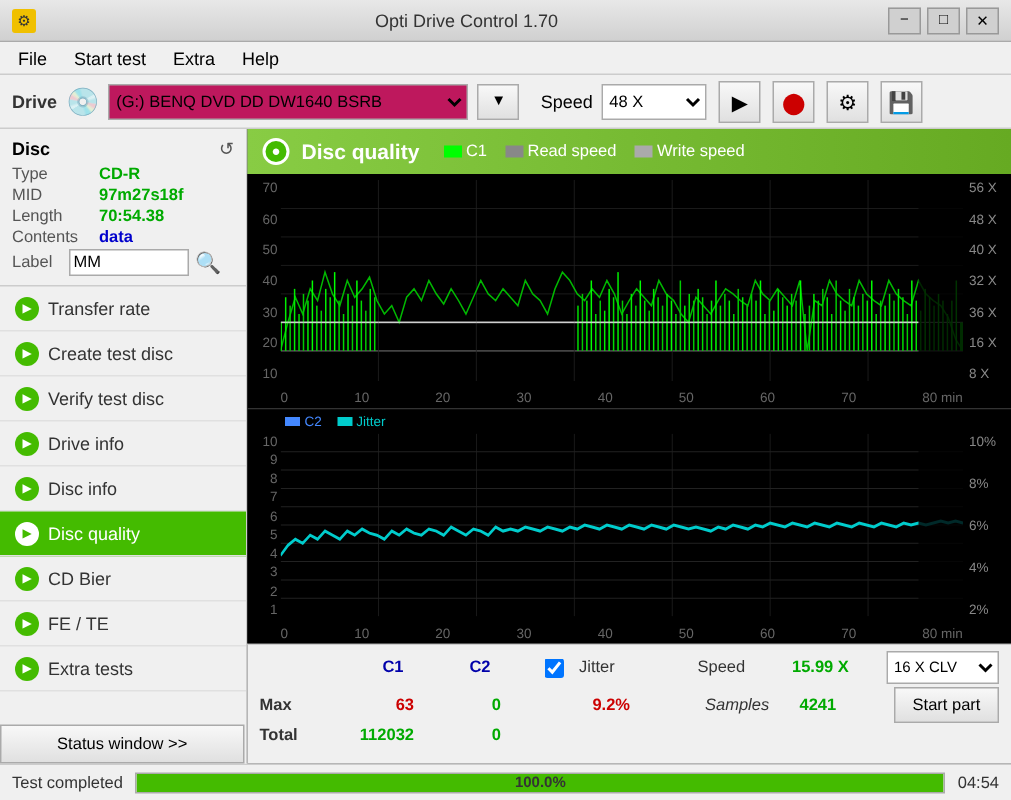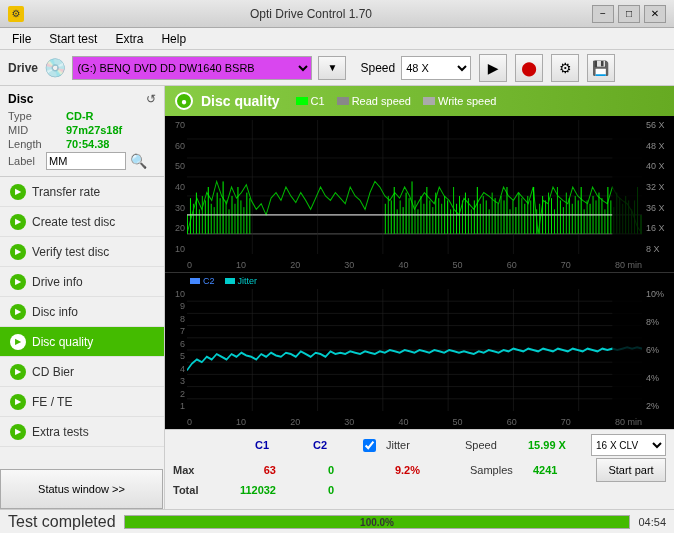--- a/index.html
+++ b/index.html
@@ -12,21 +12,21 @@
     .titlebar-buttons { display: flex; gap: 4px; }
     .titlebar-btn { width: 22px; height: 18px; background: #d0d0d0; border: 1px solid #999; display: flex; align-items: center; justify-content: center; font-size: 10px; cursor: pointer; }
 
     
     .menubar { background: #f0f0f0; height: 22px; display: flex; align-items: center; padding: 0 4px; border-bottom: 1px solid #ccc; gap: 2px; }
     .menu-item { padding: 2px 8px; cursor: pointer; font-size: 12px; }
 
     
     .drivebar { background: #f0f0f0; height: 36px; display: flex; align-items: center; padding: 0 8px; border-bottom: 1px solid #ccc; gap: 6px; }
     .drive-label { font-size: 12px; font-weight: bold; color: #333; }
-    .drive-select { height: 24px; width: 240px; border: 1px solid #aaa; background: #d946ef; font-size: 11px; }
+    .drive-select { height: 24px; width: 240px; border: 1px solid #aaa; background: #be185d; font-size: 11px; }
     .drive-arrow-btn { width: 28px; height: 24px; background: linear-gradient(to bottom, #f8f8f8, #e0e0e0); border: 1px solid #aaa; display: flex; align-items: center; justify-content: center; cursor: pointer; font-size: 10px; }
     .speed-label { font-size: 12px; margin-left: 8px; }
     .speed-select { height: 24px; width: 70px; border: 1px solid #aaa; background: white; font-size: 11px; }
     .icon-btn { width: 28px; height: 28px; background: linear-gradient(to bottom, #f8f8f8, #e0e0e0); border: 1px solid #aaa; display: flex; align-items: center; justify-content: center; cursor: pointer; font-size: 14px; margin-left: 2px; }
 
     
     .main { display: flex; height: calc(533px - 28px - 22px - 36px - 24px); }
 
     
     .sidebar { width: 165px; background: #f0f0f0; border-right: 1px solid #ccc; display: flex; flex-direction: column; flex-shrink: 0; }
@@ -69,28 +69,28 @@
     .stats-row { display: flex; align-items: center; gap: 8px; }
     .stat-label { font-size: 11px; font-weight: bold; color: #333; width: 35px; }
     .stat-header { color: #0000aa; font-size: 11px; font-weight: bold; width: 55px; text-align: right; }
     .stat-val { color: #00aa00; font-size: 11px; font-weight: bold; width: 55px; text-align: right; }
     .stat-val.red { color: #cc0000; }
     .speed-select2 { height: 22px; width: 75px; border: 1px solid #aaa; font-size: 10px; background: white; }
     .start-btn { height: 24px; padding: 0 10px; background: linear-gradient(to bottom, #f8f8f8, #e0e0e0); border: 1px solid #aaa; font-size: 11px; cursor: pointer; width: 70px; }
 
     
     .statusbar { background: #f0f0f0; height: 24px; display: flex; align-items: center; padding: 0 8px; border-top: 1px solid #ccc; gap: 8px; }
-    .status-text { font-size: 16px; color: #333; flex-shrink: 0; }
+    .status-text { font-size: 11px; color: #333; flex-shrink: 0; }
     .progress-bar { flex: 1; height: 14px; background: #e0e0e0; border: 1px solid #aaa; position: relative; overflow: hidden; }
     .progress-fill { height: 100%; background: #44bb00; }
     .progress-text { position: absolute; left: 50%; top: 50%; transform: translate(-50%, -50%); font-size: 10px; color: #333; font-weight: bold; }
     .time-text { font-size: 11px; color: #333; flex-shrink: 0; }
 
     
-    .status-window-btn { width: 163px; height: 40px; background: linear-gradient(to bottom, #f8f8f8, #e0e0e0); border: 1px solid #aaa; font-size: 11px; cursor: pointer; display: flex; align-items: center; justify-content: center; }
+    .status-window-btn { width: 163px; height: 26px; background: linear-gradient(to bottom, #f8f8f8, #e0e0e0); border: 1px solid #aaa; font-size: 11px; cursor: pointer; display: flex; align-items: center; justify-content: center; }
 
     
     svg { display: block; }
   </style>
 </head>
 <body>
 
 <div class="titlebar">
   <div class="titlebar-icon">
     <span>⚙</span>
@@ -141,20 +141,24 @@
         <span class="disc-key">Type</span>
         <span class="disc-val">CD-R</span>
       </div>
       <div class="disc-row">
         <span class="disc-key">MID</span>
         <span class="disc-val">97m27s18f</span>
       </div>
       <div class="disc-row">
         <span class="disc-key">Length</span>
         <span class="disc-val">70:54.38</span>
+      </div>
+      <div class="disc-row">
+        <span class="disc-key">Contents</span>
+        <span class="disc-val blue">data</span>
       </div>
       <div class="label-row">
         <span class="label-key">Label</span>
         <input class="label-input" type="text" value="MM" style="">
         <span class="label-icon">🔍</span>
       </div>
     </div>
 
     <div class="sidebar-nav">
       <div class="nav-item">
@@ -513,21 +517,21 @@
       </div>
 
 
       <div class="stats-row">
         <span class="stat-label">Max</span>
         <span class="stat-val red" style="width:60px;">63</span>
         <span class="stat-val" style="width:50px;text-align:right;">0</span>
         <span style="width:20px;"></span>
         <span class="stat-val red" style="width:50px;">9.2%</span>
         <span style="flex:1;"></span>
-        <span style="font-size:11px;color:#333;width:55px;">Samples</span>
+        <span style="font-size:11px;color:#333;width:55px;font-style:italic;">Samples</span>
         <span style="font-size:11px;color:#00aa00;font-weight:bold;width:55px;">4241</span>
         <button class="start-btn">Start part</button>
       </div>
 
       <div class="stats-row">
         <span class="stat-label">Total</span>
         <span class="stat-val" style="width:60px;text-align:right;">112032</span>
         <span class="stat-val" style="width:50px;text-align:right;">0</span>
       </div>
     </div>

